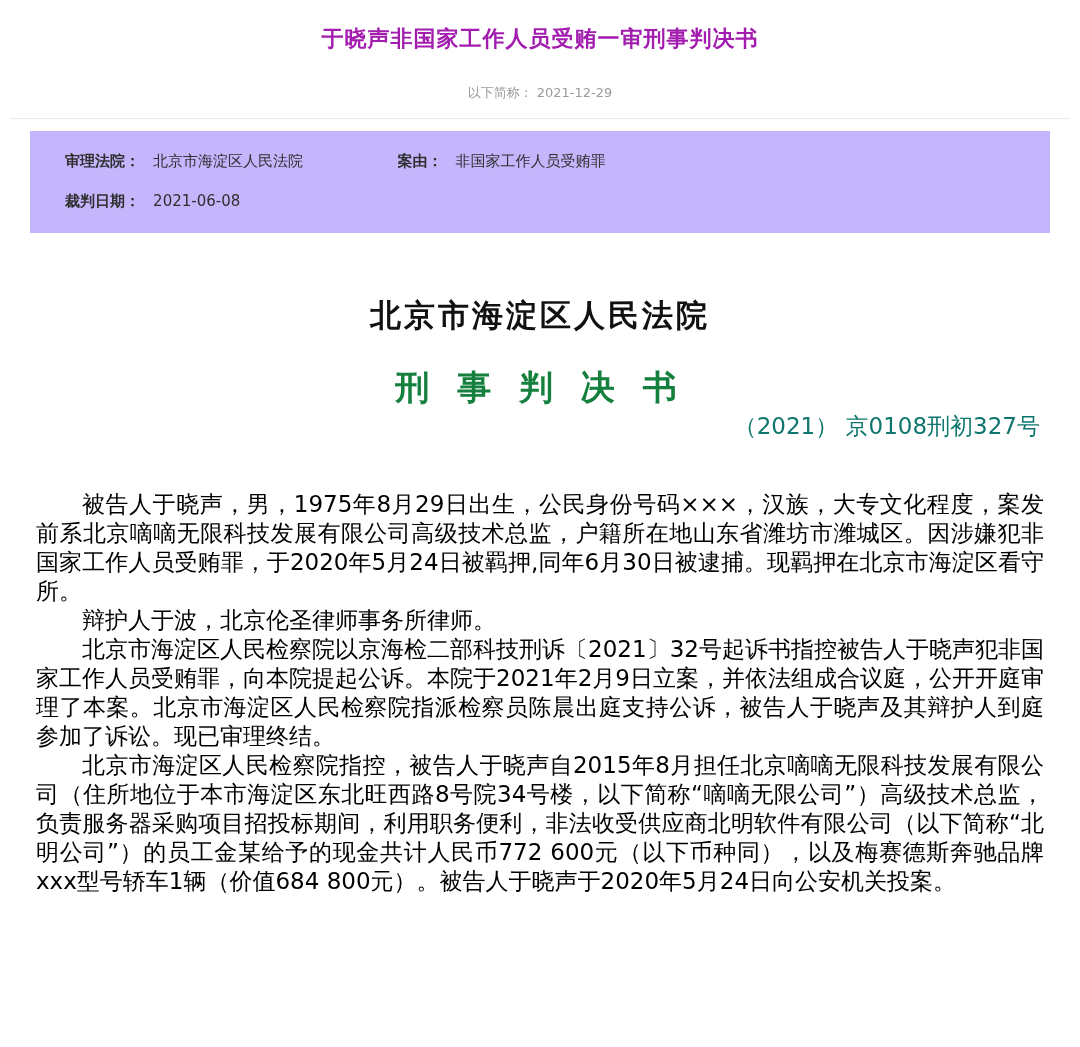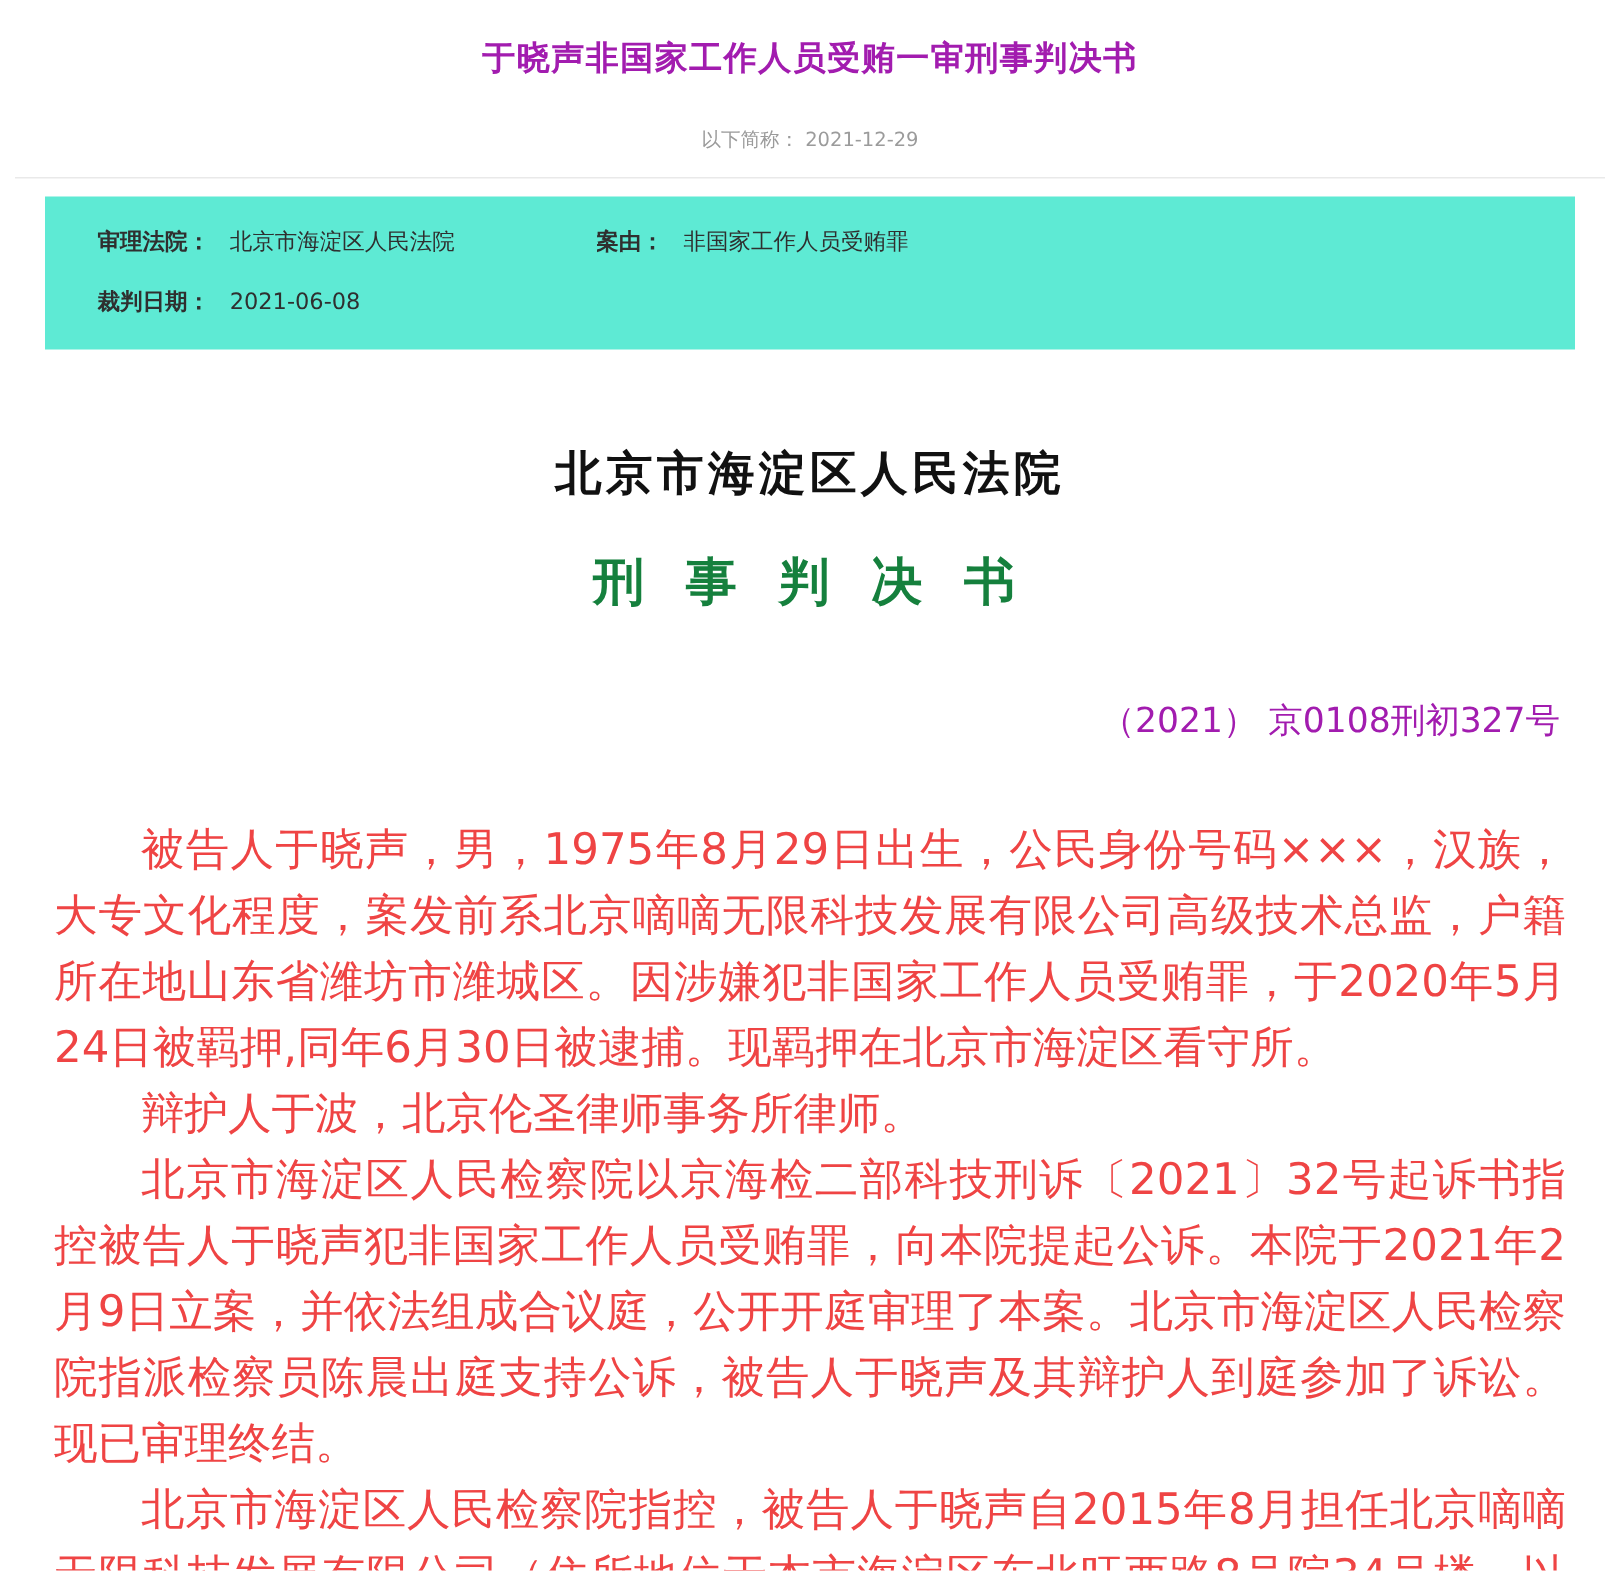--- a/index.html
+++ b/index.html
@@ -28,21 +28,21 @@
     margin-top: 30px;
   }
   .divider {
     border: none;
     border-top: 1px solid #e9e9e9;
     margin: 16px 10px 0;
   }
 
   
   .meta-band {
-    background: #5eead4;
+    background: #c4b5fd;
     margin: 12px 30px 0;
     padding: 10px 35px 12px;
   }
   .meta-row {
     display: grid;
     grid-template-columns: 35% 39% 26%;
     align-items: center;
     padding: 10px 0;
   }
   .meta-cell { white-space: nowrap; overflow: hidden; }
@@ -71,31 +71,30 @@
     text-align: center;
     font-size: 34px;
     font-weight: 700;
     margin-top: 28px;
     letter-spacing: 8px;
     color: #15803d;
   }
   .case-number {
     text-align: right;
     font-size: 23px;
-    margin-top: 54px;
     padding-right: 4px;
-    color: #a21caf;
+    color: #0f766e;
   }
   .body-text { margin-top: 48px; }
   .body-text p {
-    font-size: 29px;
-    line-height: 44px;
+    font-size: 23px;
+    line-height: 29px;
     text-indent: 2em;
     text-align: justify;
-    color: #ef4444;
+    color: #000000;
   }
 </style>
 </head>
 <body>
 
 <div class="page">
 
   <h1 class="page-title">于晓声非国家工作人员受贿一审刑事判决书</h1>
 
   <div class="pub-date">

